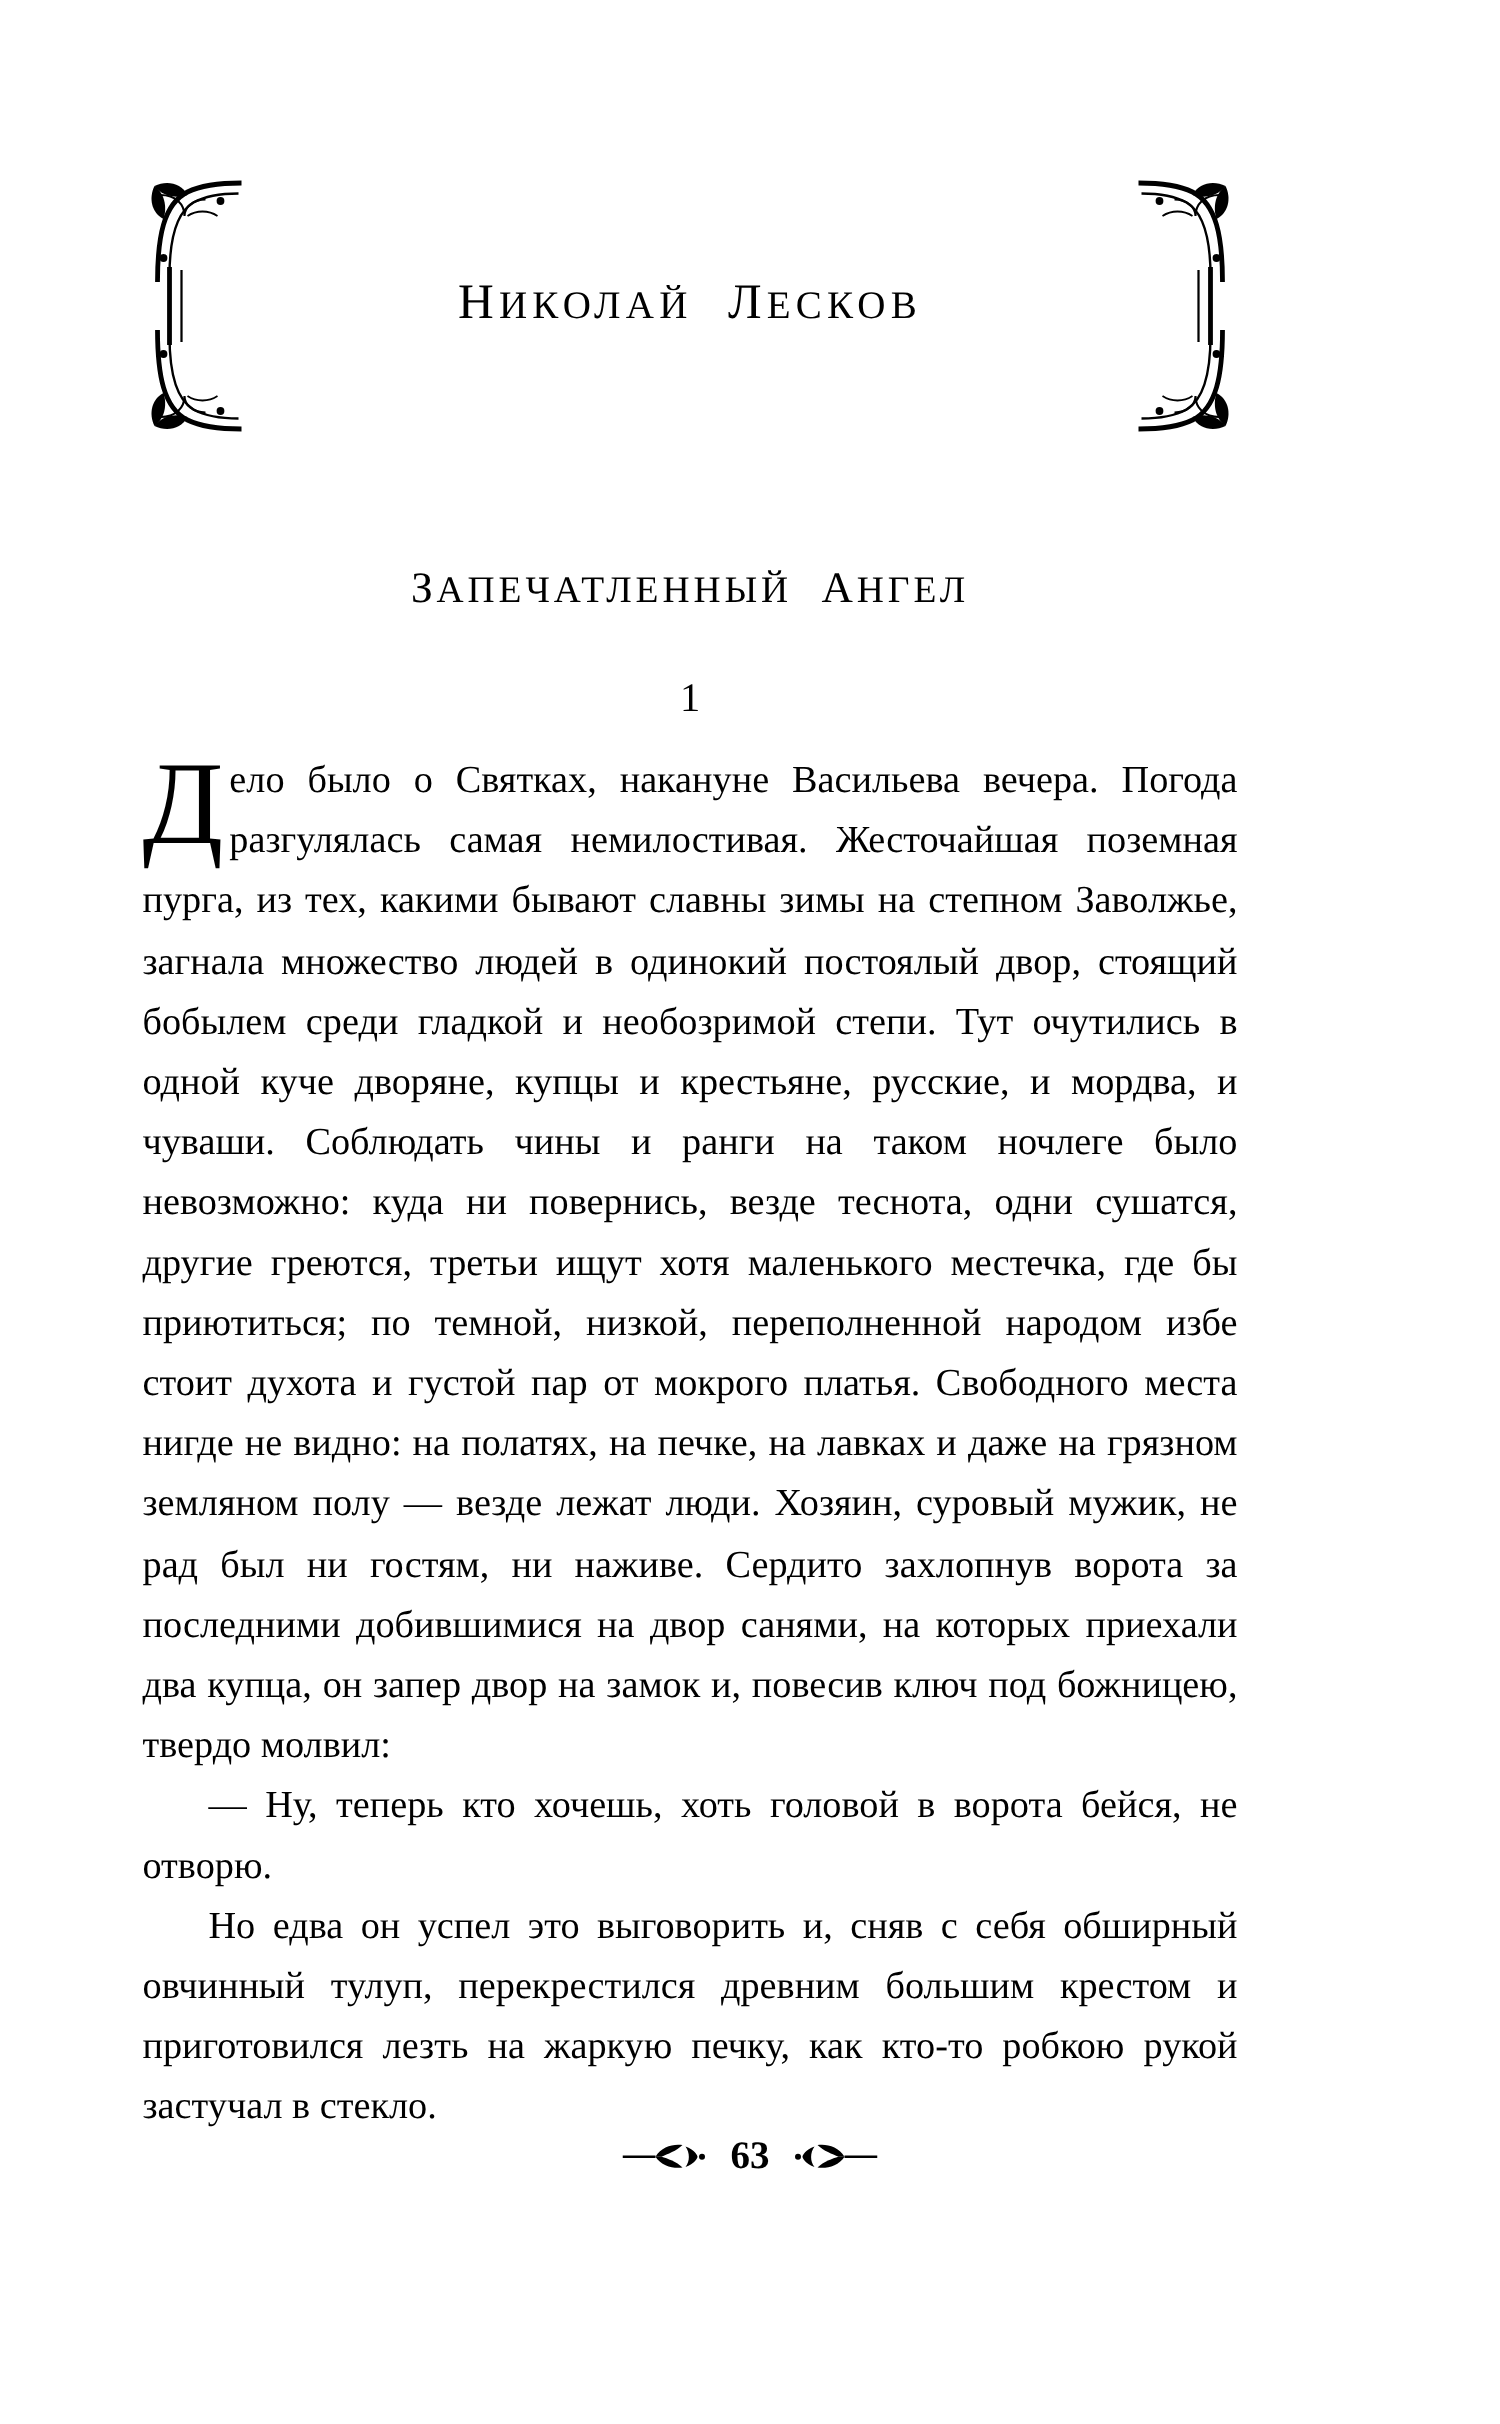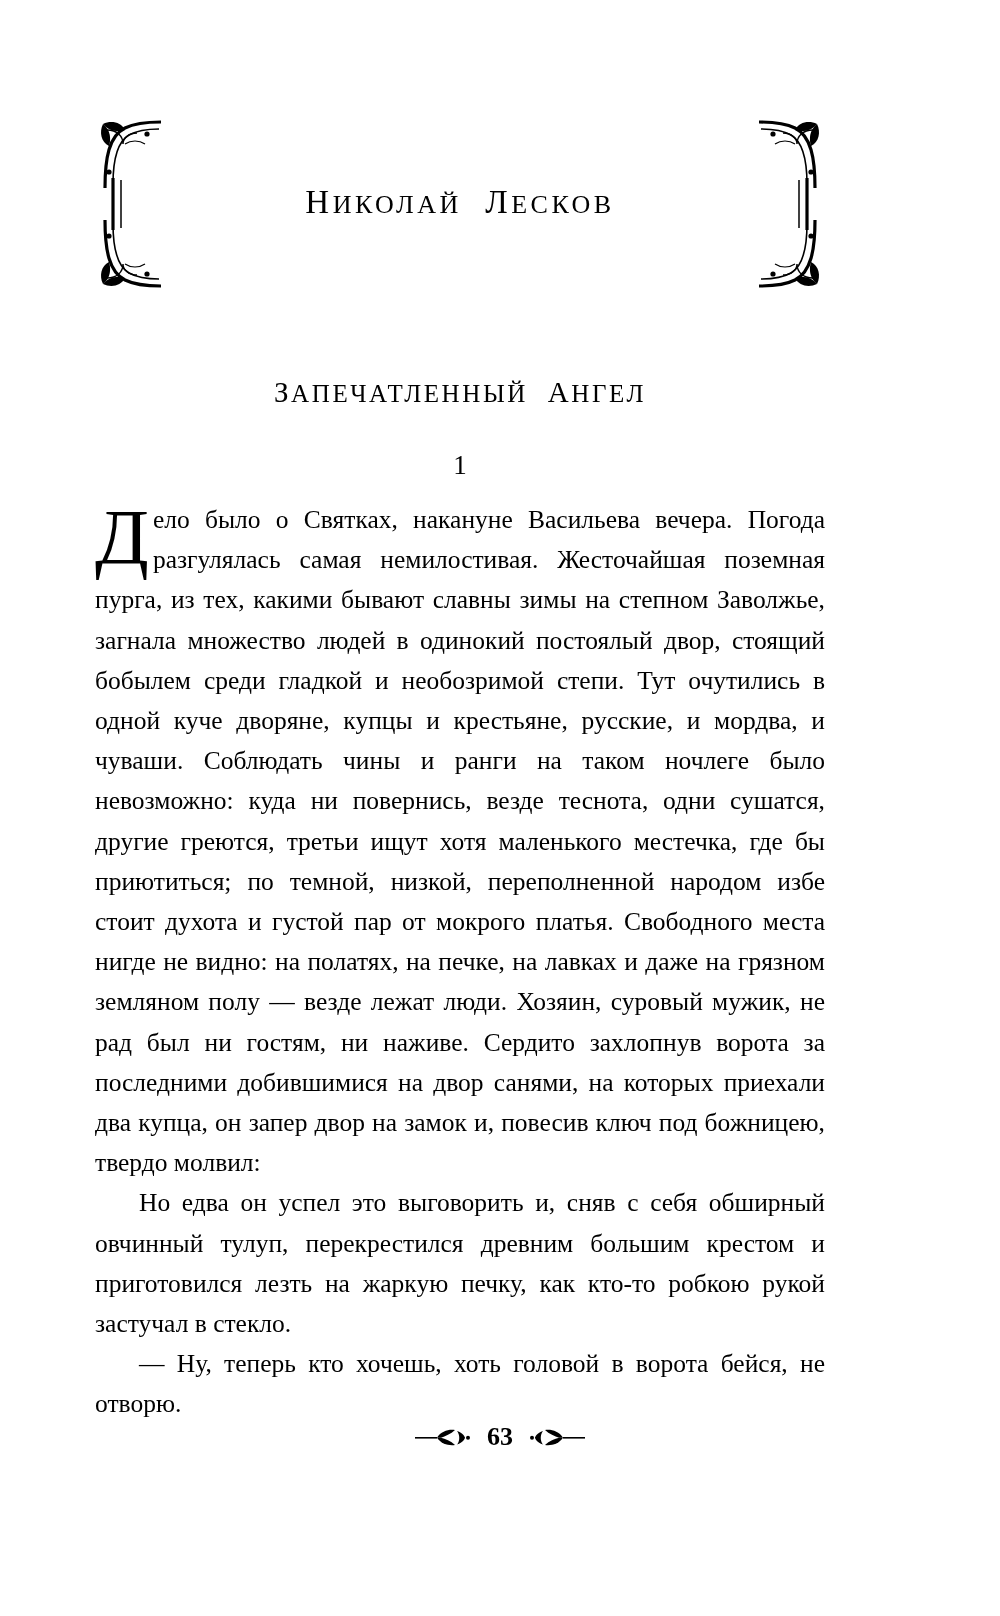--- a/index.html
+++ b/index.html
@@ -220,22 +220,22 @@
   </div>
 
   <div class="story-title">
     <span class="cap">З</span><span class="sc">АПЕЧАТЛЕННЫЙ</span>&nbsp;&nbsp;<span class="cap">А</span><span class="sc">НГЕЛ</span>
   </div>
 
   <div class="chapter-num">1</div>
 
   <div class="body-text">
     <p class="first"><span class="dropcap">Д</span><span>ело было о Святках, накануне Васильева вечера. Погода разгулялась самая немилостивая. Жесточайшая поземная пурга, из тех, какими бывают славны зимы на степном Заволжье, загнала множество людей в одинокий постоялый двор, стоящий бобылем среди гладкой и необозримой степи. Тут очутились в одной куче дворяне, купцы и крестьяне, русские, и мордва, и чуваши. Соблюдать чины и ранги на таком ночлеге было невозможно: куда ни повернись, везде теснота, одни сушатся, другие греются, третьи ищут хотя маленького местечка, где бы приютиться; по темной, низкой, переполненной народом избе стоит духота и густой пар от мокрого платья. Свободного места нигде не видно: на полатях, на печке, на лавках и даже на грязном земляном полу — везде лежат люди. Хозяин, суровый мужик, не рад был ни гостям, ни наживе. Сердито захлопнув ворота за последними добившимися на двор санями, на которых приехали два купца, он запер двор на замок и, повесив ключ под божницею, твердо молвил:</span></p>
+    <p>— Ну, теперь кто хочешь, хоть головой в ворота бейся, не отворю.</p>
     <p>Но едва он успел это выговорить и, сняв с себя обширный овчинный тулуп, перекрестился древним большим крестом и приготовился лезть на жаркую печку, как кто-то робкою рукой застучал в стекло.</p>
-    <p>— Ну, теперь кто хочешь, хоть головой в ворота бейся, не отворю.</p>
   </div>
 
   <div class="footer">
     <span class="orn">
       <svg viewBox="0 0 56 20" fill="currentColor" stroke="none">
         <path d="M0 10 L22 10 L22 11.6 L0 11.6 Z"></path>
         <path d="M22 10.8 C26 4 34 2 40 3 C36 7 30 9 26 10.8 Z"></path>
         <path d="M22 10.8 C26 17 34 19 40 18 C36 14 30 12 26 10.8 Z"></path>
         <path d="M42 4 C48 6 50 10 50 10.8 C50 11.6 48 15.6 42 17.6 C45 14 45 8 42 4 Z"></path>
         <circle cx="53" cy="10.8" r="2"></circle>

